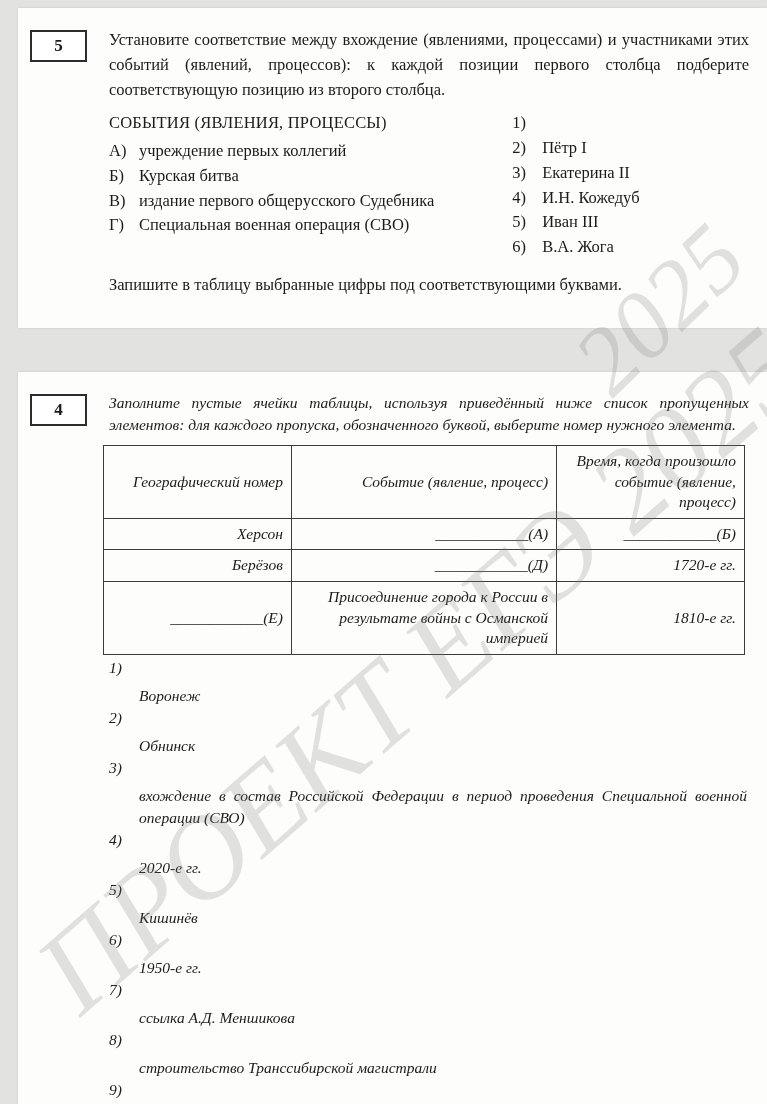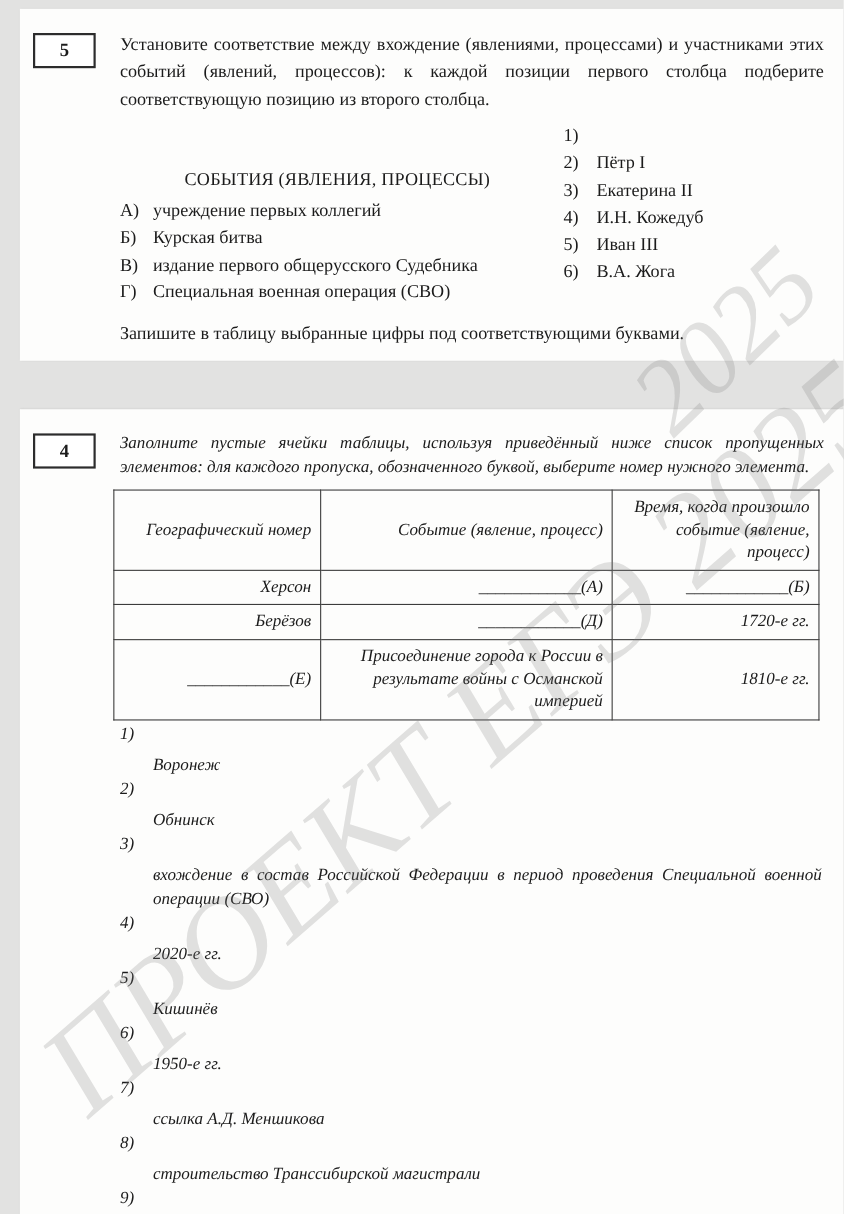--- a/index.html
+++ b/index.html
@@ -24,21 +24,21 @@
     font-weight:bold;font-size:17px;
   }
   .content-col{flex:1;padding-right:4px;min-width:0;}
 
   
   #card-q5 .content-col{font-size:16.5px;line-height:1.5;}
   .prompt{text-align:justify;}
   .match-cols{display:flex;margin-top:9px;}
   .match-left{width:63%;padding-right:8px;box-sizing:border-box;}
   .match-right{width:37%;}
-  .col-header{text-align:center;margin-bottom:3px;letter-spacing:0.2px;margin-top:40px;}
+  .col-header{text-align:left;margin-bottom:3px;letter-spacing:0.2px;}
   .match-item{display:flex;}
   .marker{width:30px;flex:none;}
   .item-text{flex:1;}
   .q-footer{margin-top:13px;}
 
   
   #card-q4 .content-col{font-size:15.5px;line-height:1.42;font-style:italic;}
   .geo-table{
     border-collapse:collapse;margin:9px 0 0 -6px;
     width:642px;table-layout:fixed;font-size:15.5px;

